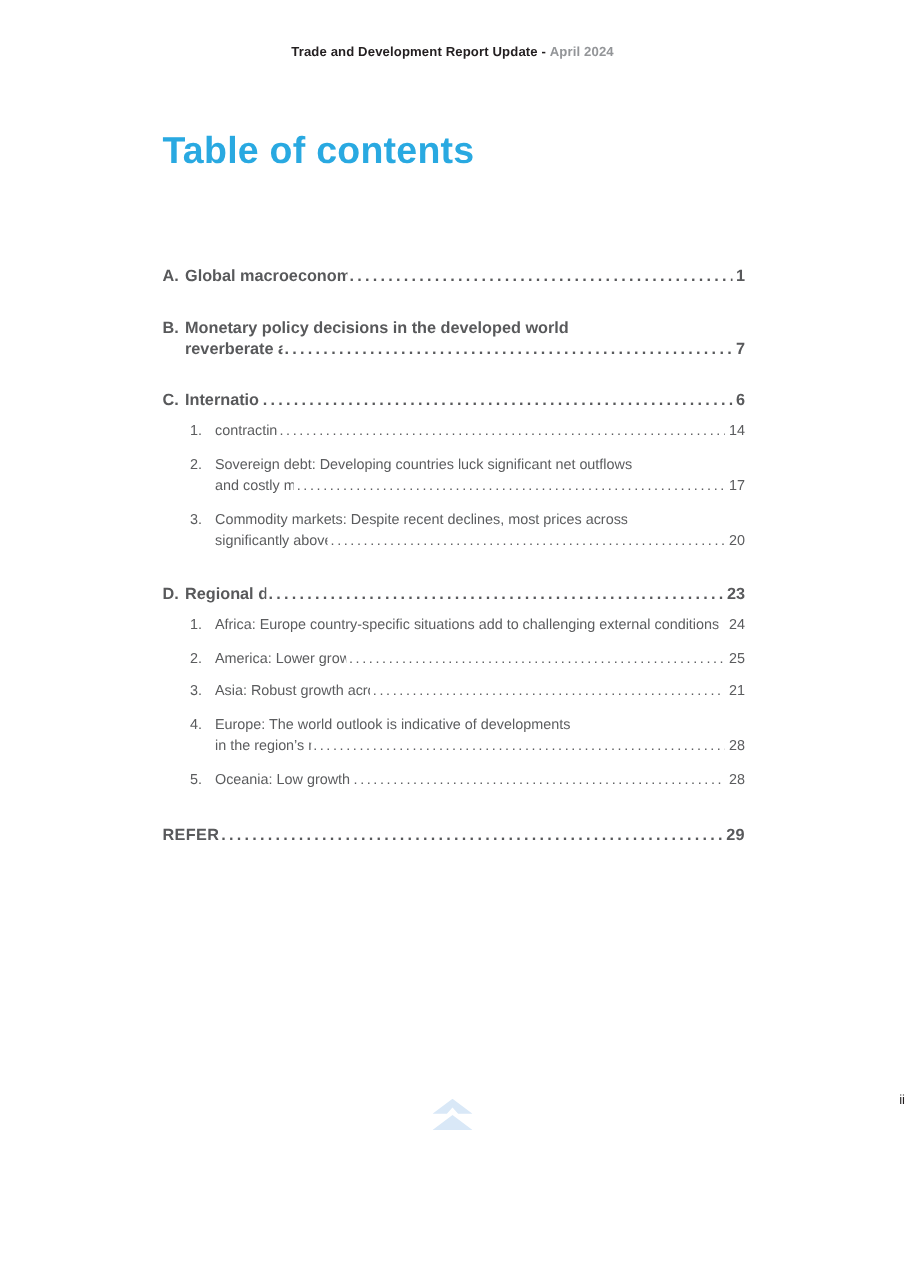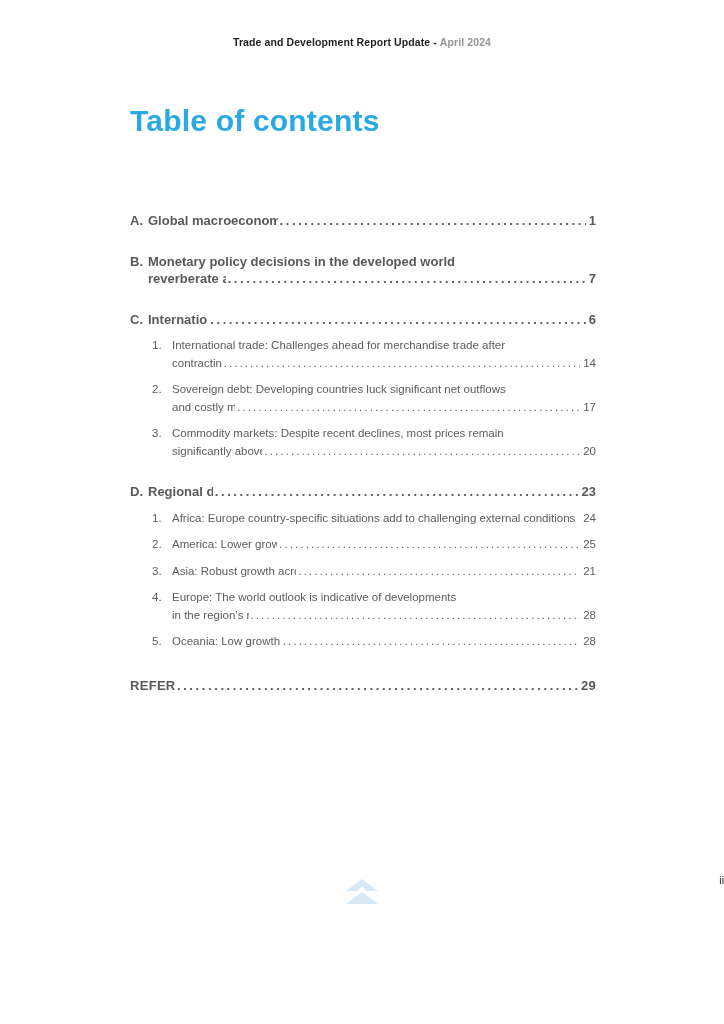--- a/index.html
+++ b/index.html
@@ -155,23 +155,20 @@
             <span class="dots"></span>
             <span class="page-num">6</span>
           </div>
         </div>
   </div>
 
   <div class="entry level2">
     <span class="label">1.</span>
     <div class="body">
           <div class="line">
-            <span class="line-text">International trade: Challenges ahead for merchandise trade after</span>
-          </div>
-          <div class="line">
             <span class="line-text">contracting in 2023</span>
             <span class="dots"></span>
             <span class="page-num">14</span>
           </div>
         </div>
   </div>
 
   <div class="entry level2">
     <span class="label">2.</span>
     <div class="body">
@@ -183,21 +180,21 @@
             <span class="dots"></span>
             <span class="page-num">17</span>
           </div>
         </div>
   </div>
 
   <div class="entry level2">
     <span class="label">3.</span>
     <div class="body">
           <div class="line">
-            <span class="line-text">Commodity markets: Despite recent declines, most prices remain</span>
+            <span class="line-text">Commodity markets: Despite recent declines, most prices across</span>
           </div>
           <div class="line">
             <span class="line-text">significantly above pre-pandemic levels</span>
             <span class="dots"></span>
             <span class="page-num">20</span>
           </div>
         </div>
   </div>
 
   <div class="entry level1">

